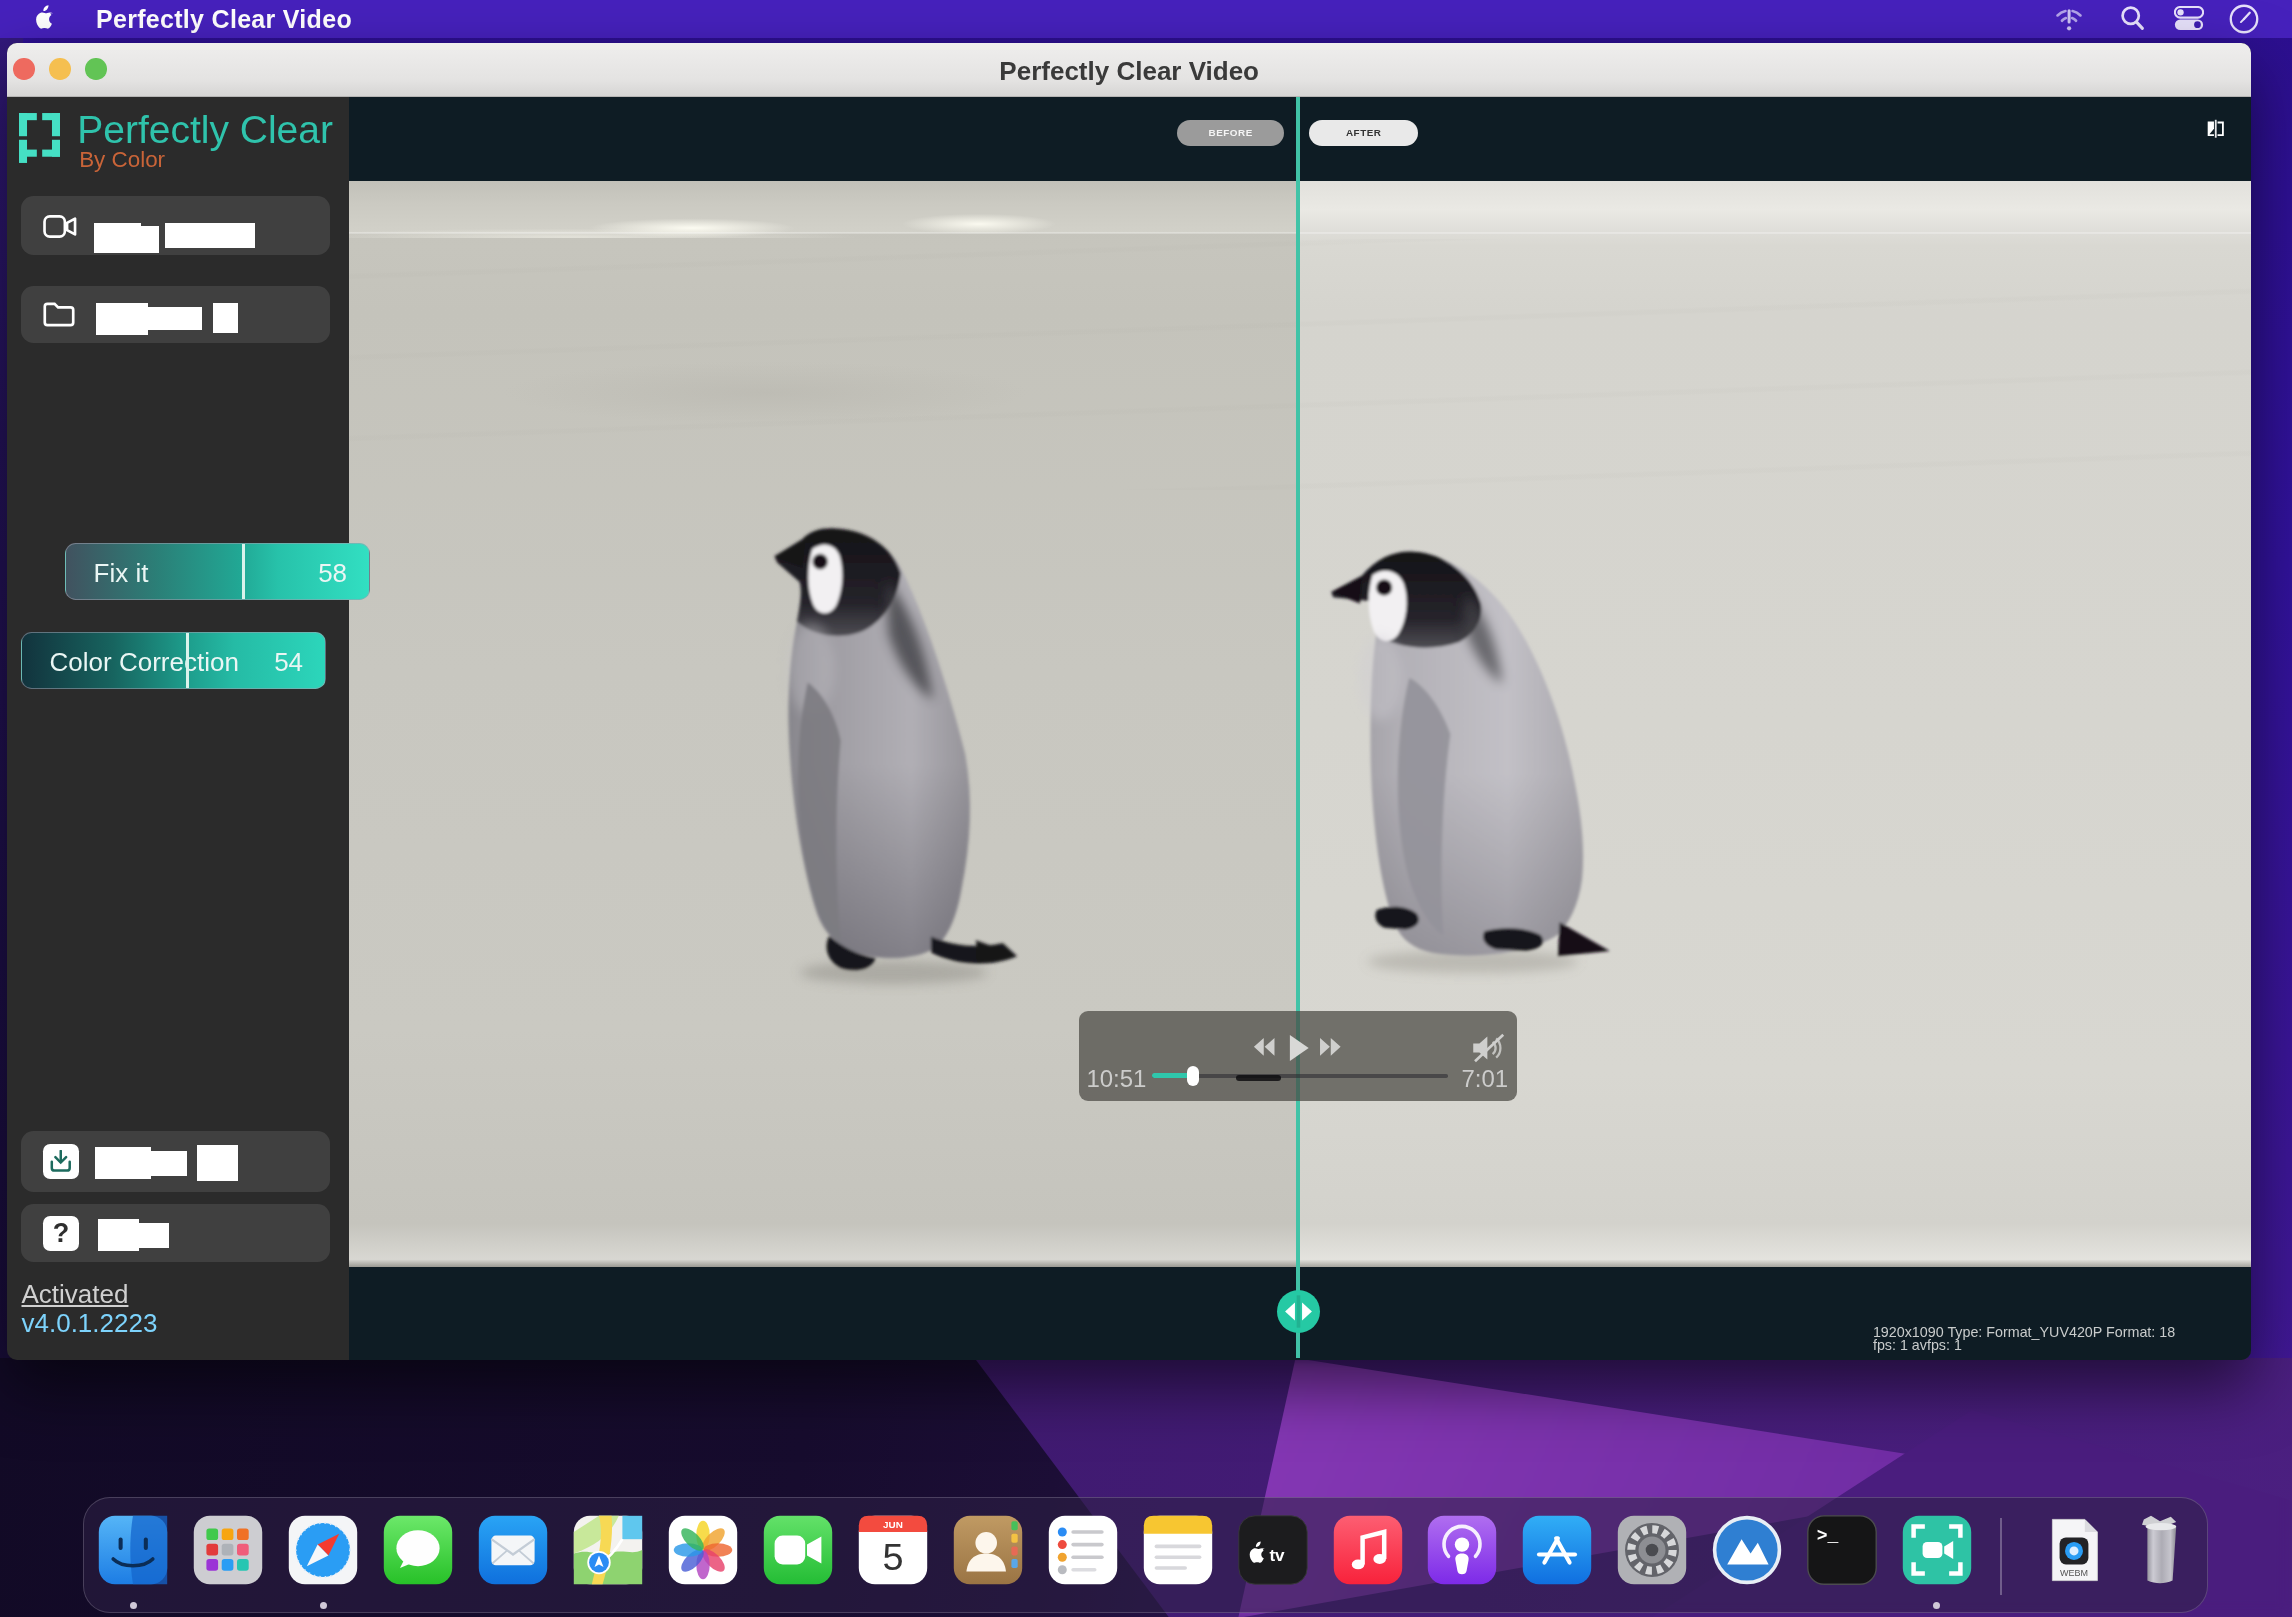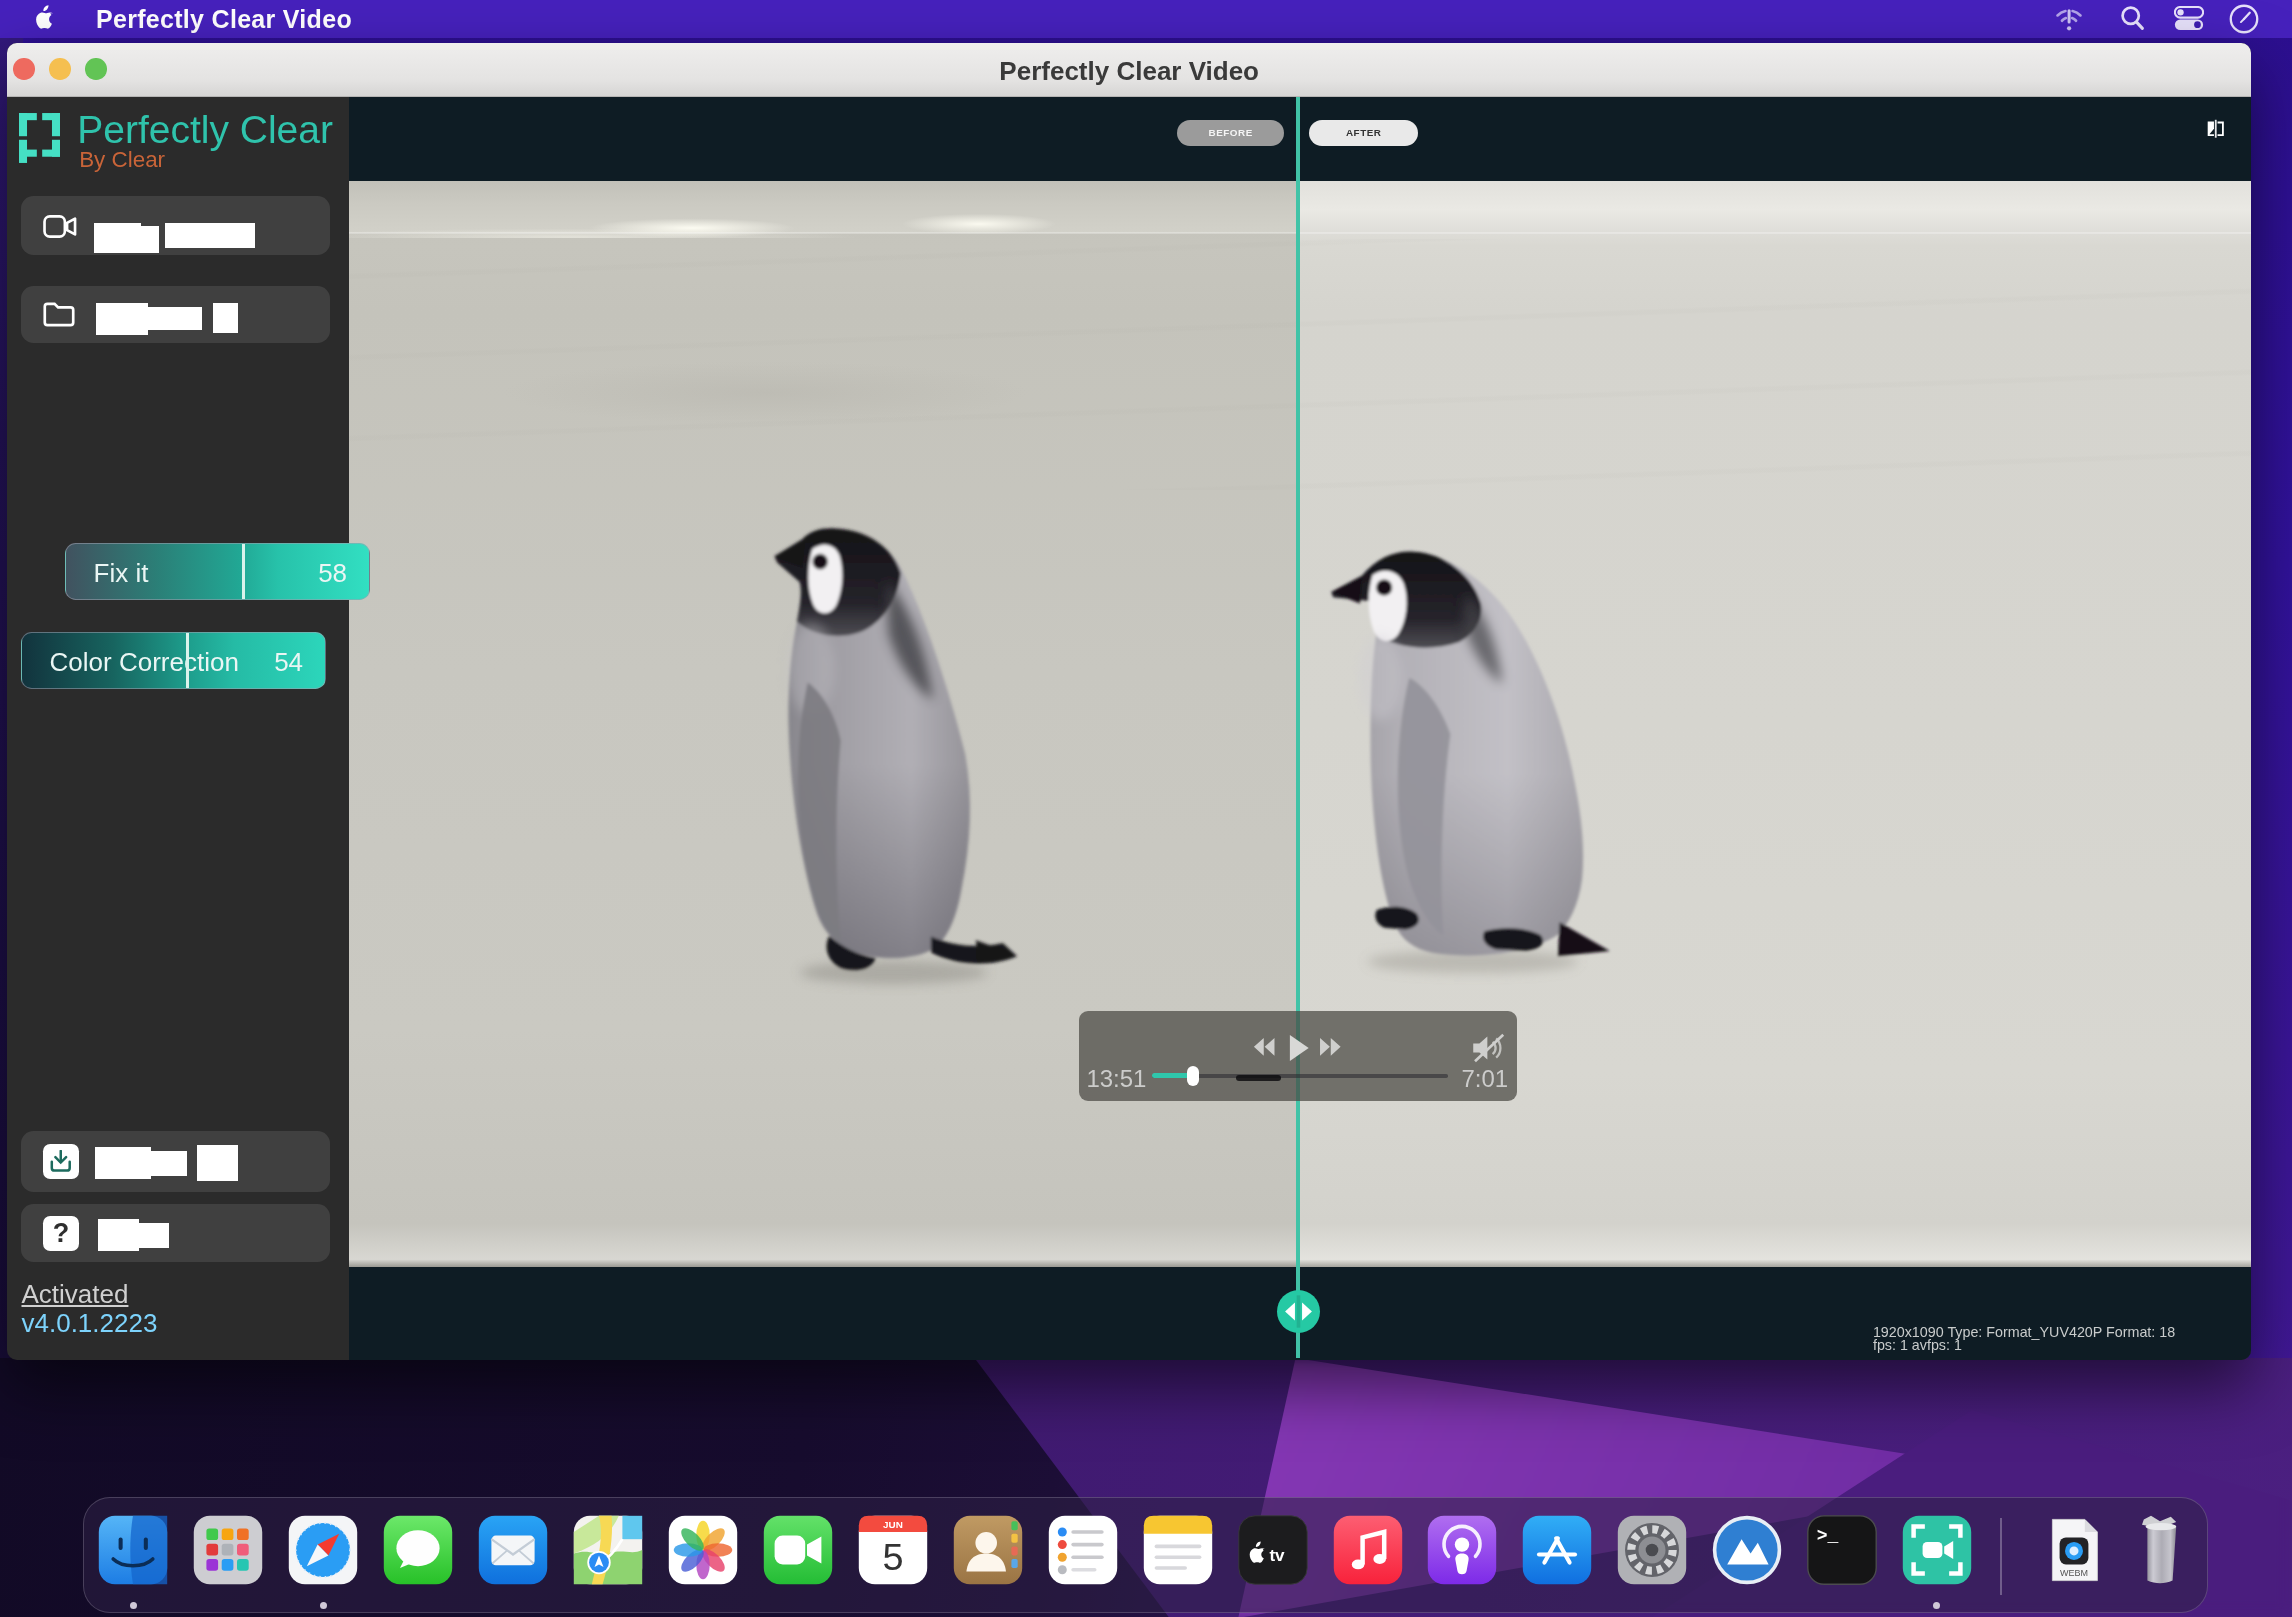--- a/index.html
+++ b/index.html
@@ -311,21 +311,21 @@
 
         <svg class="abs" style="left:240px;top:26px" width="28" height="19.7" viewBox="0 0 31 22">
           <path fill="#cfcfcd" d="M1 1 L12 11 L1 21 Z M13 1 L24 11 L13 21 Z"></path>
         </svg>
 
         <svg class="abs" style="left:392px;top:21.5px" width="38" height="30" viewBox="0 0 42 34">
           <path fill="#cfcfcd" d="M2 12 h7 l9-8 v26 l-9-8 H2 Z"></path>
           <path fill="none" stroke="#cfcfcd" stroke-width="2.6" d="M24 10 a9 9 0 0 1 0 14 M28 6 a15 15 0 0 1 0 22" opacity=".85"></path>
           <line x1="4" y1="32" x2="36" y2="2" stroke="#cfcfcd" stroke-width="3"></line>
         </svg>
-        <div class="time" style="left:7.2px;">13:51</div>
+        <div class="time" style="left:7.2px;">10:51</div>
         <div class="time" style="right:9px;">7:01</div>
         <div class="trackgray"></div>
         <div class="abs" style="left:157px;top:64px;width:45px;height:6.3px;border-radius:3.6px;background:rgba(10,10,12,.8)"></div>
         <div class="trackteal"></div>
         <div class="thumb"></div>
       </div>
       <div id="handle">
         <svg width="43" height="43" viewBox="0 0 48 48">
           <path fill="#fff" d="M20 24 L31 14 V34 Z" transform="translate(-11,0)"></path>
           <path fill="#fff" d="M28 24 L17 14 V34 Z" transform="translate(11,0)"></path>
@@ -343,21 +343,21 @@
           <rect x="0" y="0" width="20" height="8"></rect>
           <rect x="0" y="30" width="9" height="26"></rect>
           <rect x="0" y="41" width="20" height="8"></rect>
           <rect x="37" y="0" width="9" height="26"></rect>
           <rect x="26" y="0" width="20" height="8"></rect>
           <rect x="37" y="30" width="9" height="19"></rect>
           <rect x="26" y="41" width="20" height="8"></rect>
         </g>
       </svg>
       <div class="abs" style="left:70px;top:10.7px;font-size:39px;color:#2fc3ac;letter-spacing:0px;">Perfectly Clear</div>
-      <div class="abs" style="left:72px;top:50px;font-size:22.4px;color:#c96438;">By Clear</div>
+      <div class="abs" style="left:72px;top:50px;font-size:22.4px;color:#c96438;">By Color</div>
 
       <div class="sbtn" style="top:99px;height:59px;">
         <svg class="abs" style="left:21.5px;top:19px" width="34" height="23" viewBox="0 0 38 26">
           <rect x="1.5" y="1.5" width="23" height="23" rx="6" fill="none" stroke="#fff" stroke-width="3"></rect>
           <path d="M27 9 L36 4 V22 L27 17 Z" fill="none" stroke="#fff" stroke-width="3" stroke-linejoin="round"></path>
         </svg>
         <div class="blob" style="left:73px;top:62px;width:65px;height:27px;top:30px;"></div>
         <div class="blob" style="left:73px;top:27px;width:47px;height:30px;"></div>
         <div class="blob" style="left:144px;top:27px;width:90px;height:25px;"></div>
       </div>

